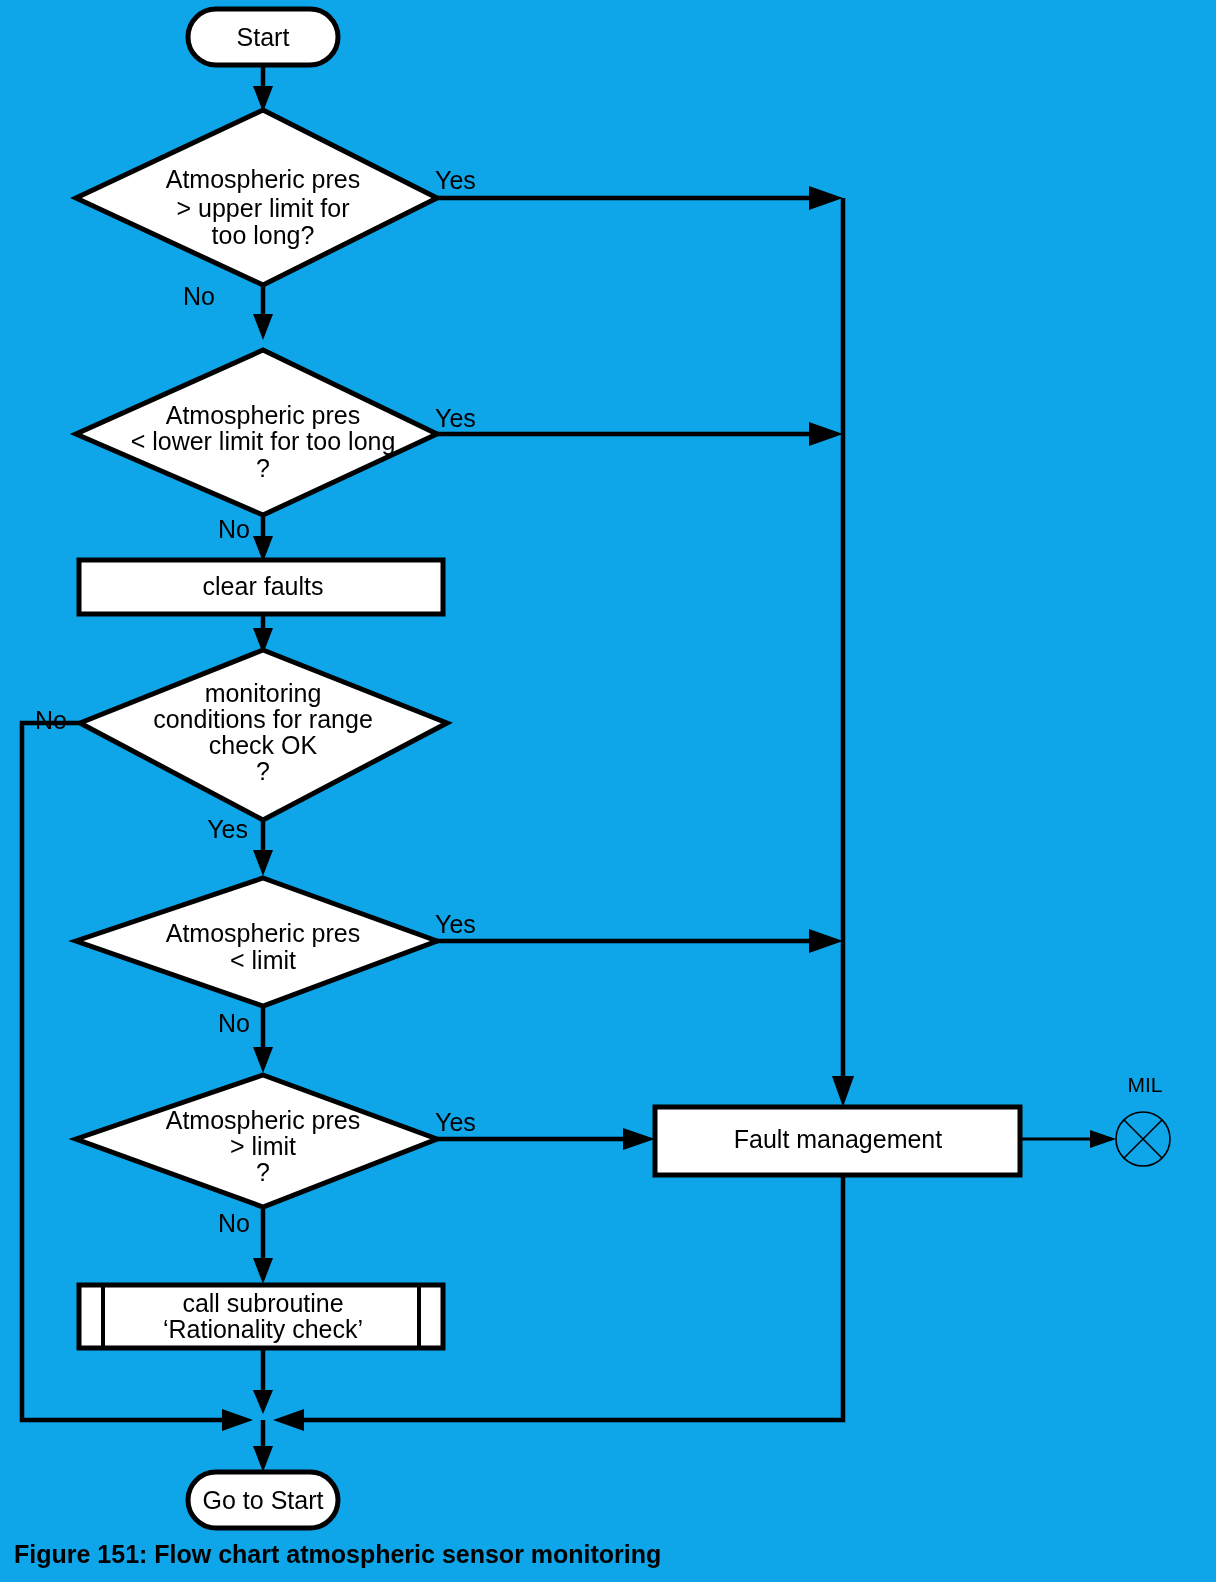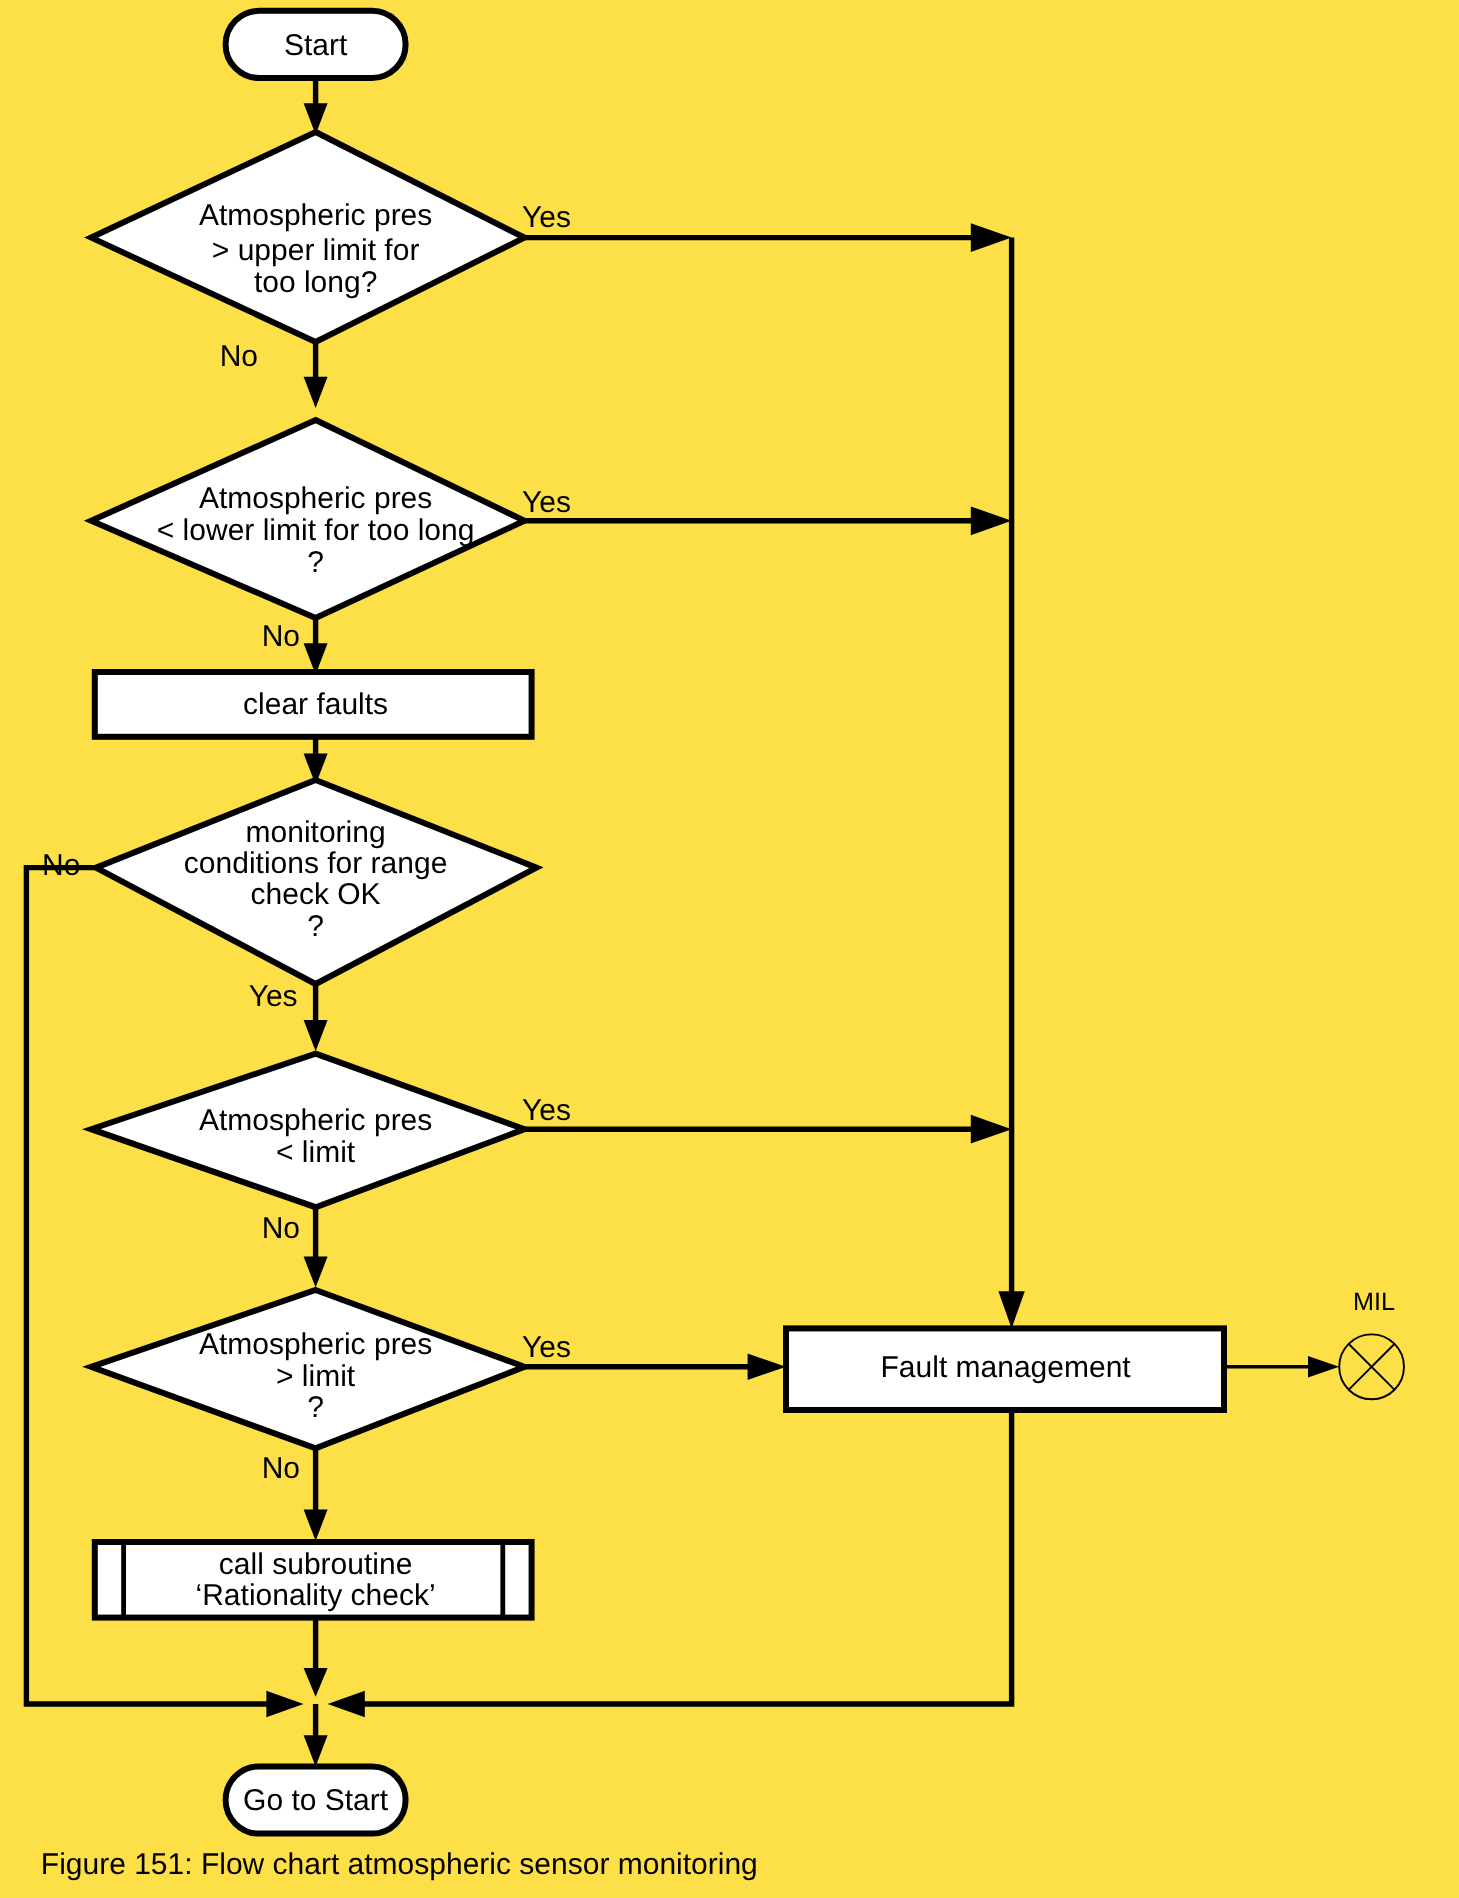--- a/index.html
+++ b/index.html
@@ -8,21 +8,21 @@
     background: #ffffff;
   }
   body {
     font-family: "Liberation Sans", sans-serif;
     color: #000000;
   }
   #page {
     position: relative;
     width: 1216px;
     height: 1582px;
-    background: #fde047;
+    background: #0ea5e9;
     overflow: hidden;
   }
   #flow-svg {
     position: absolute;
     left: 0;
     top: 0;
     width: 1216px;
     height: 1582px;
   }
   .shape-stroke {
@@ -64,25 +64,25 @@
     fill: #000000;
   }
   .small-label {
     font-family: "Liberation Sans", sans-serif;
     font-size: 21px;
     fill: #000000;
     text-anchor: middle;
   }
   .caption {
     position: absolute;
-    left: 34px;
+    left: 14px;
     top: 1540px;
     font-family: "Liberation Sans", sans-serif;
     font-size: 25px;
-    font-weight: normal;
+    font-weight: bold;
     color: #000000;
     white-space: nowrap;
   }
 </style>
 </head>
 <body>
 
 <div id="page">
 
   <svg id="flow-svg" viewBox="0 0 1216 1582">

